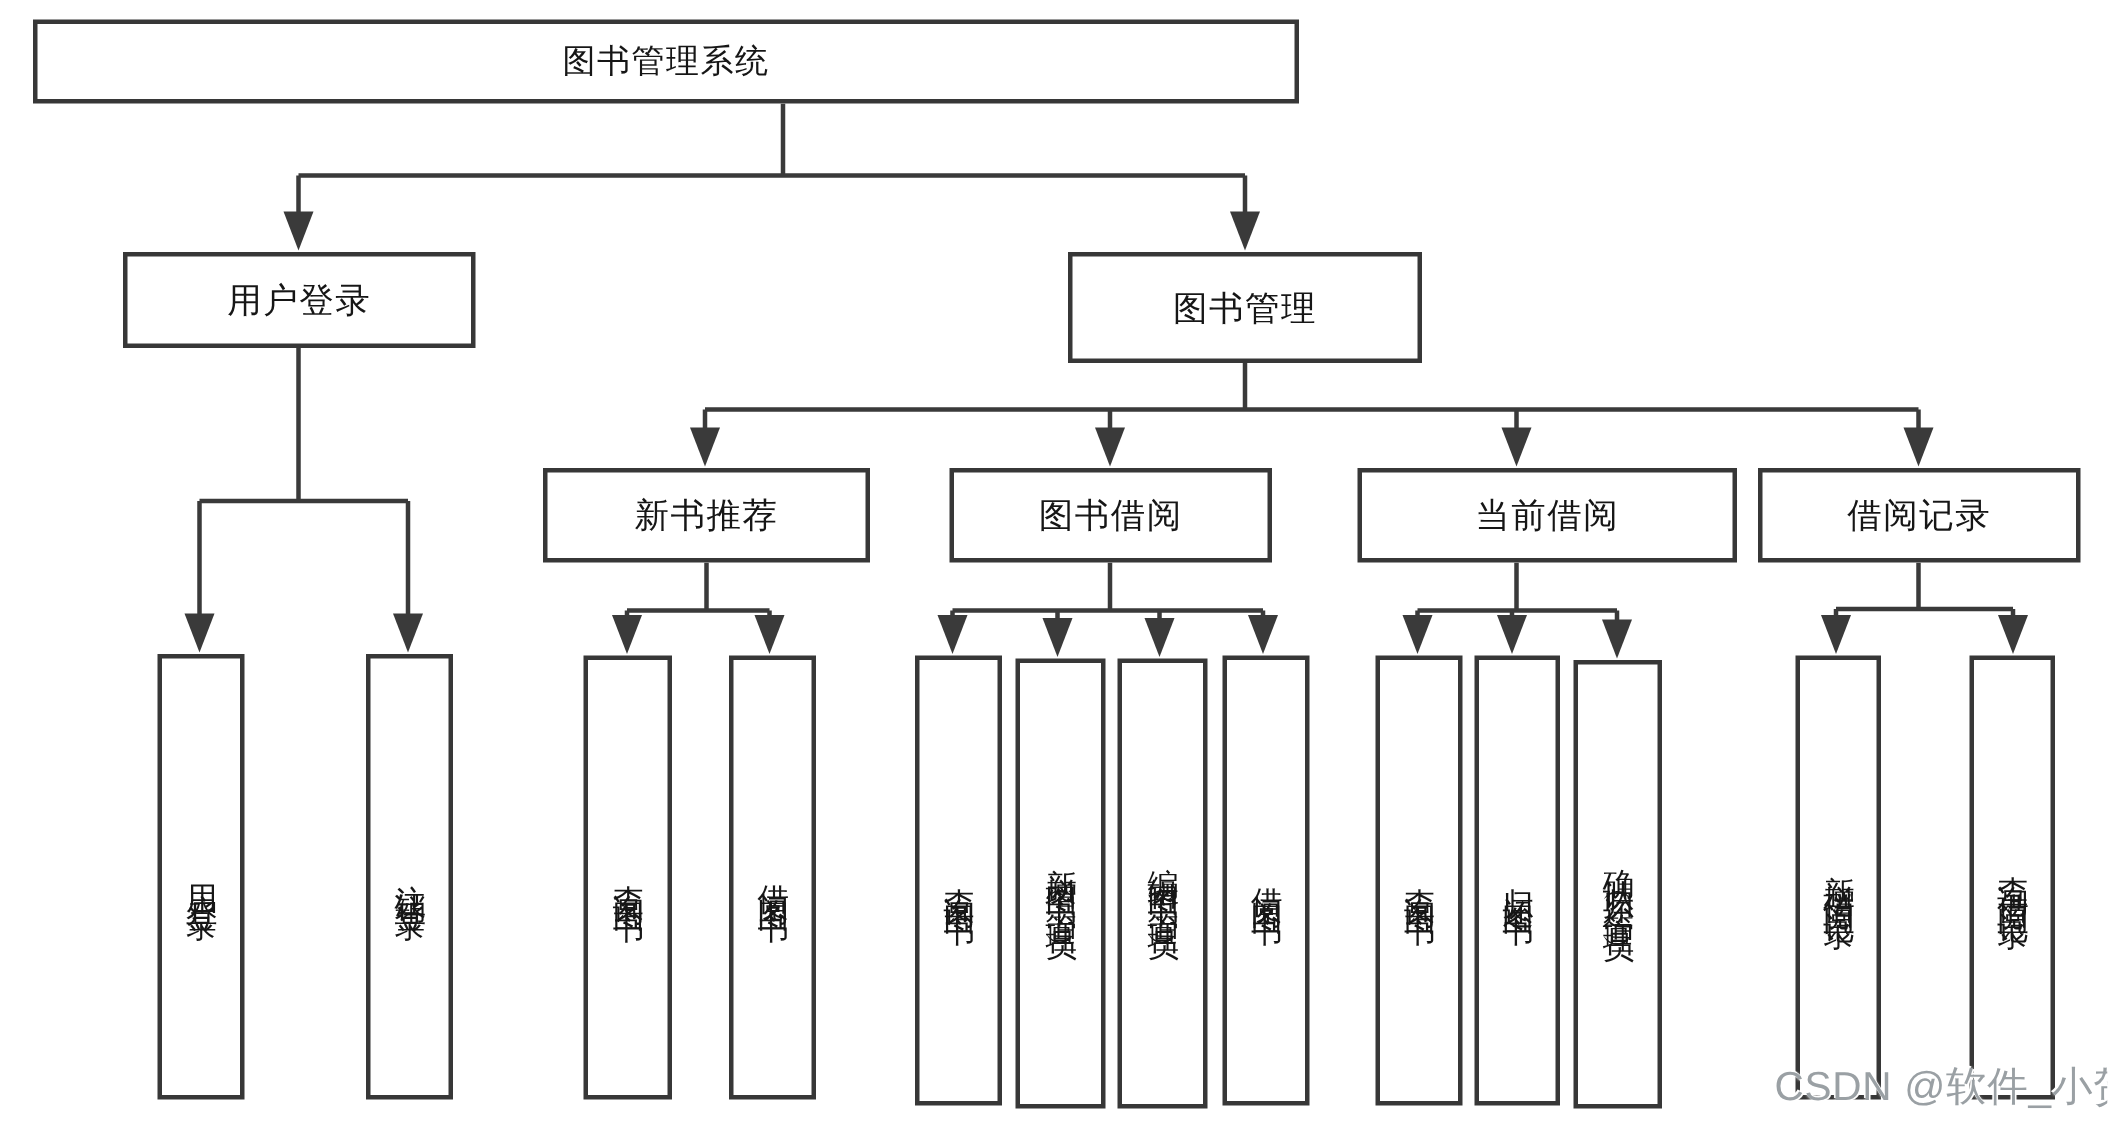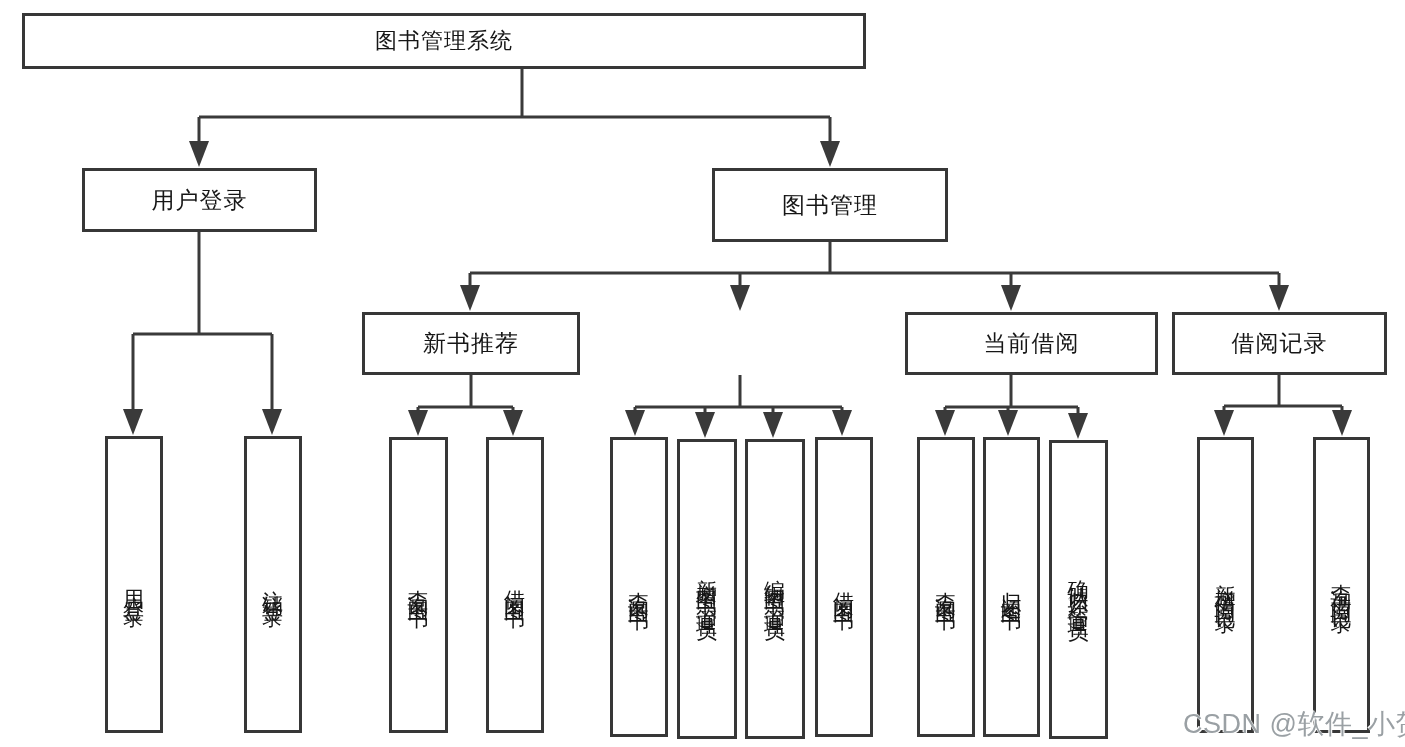--- a/index.html
+++ b/index.html
@@ -89,20 +89,23 @@
   <div class="box hbox" style="left:82px;top:168px;width:235px;height:64px">
     <span>用户登录</span>
   </div>
   <div class="box hbox" style="left:712px;top:168px;width:236px;height:74px">
     <span>图书管理</span>
   </div>
 
   <div class="box hbox" style="left:362px;top:312px;width:218px;height:63px">
     <span>新书推荐</span>
   </div>
+  <div class="box hbox" style="left:633px;top:312px;width:215px;height:63px">
+    <span>图书借阅</span>
+  </div>
   <div class="box hbox" style="left:905px;top:312px;width:253px;height:63px">
     <span>当前借阅</span>
   </div>
   <div class="box hbox" style="left:1172px;top:312px;width:215px;height:63px">
     <span>借阅记录</span>
   </div>
 
   <div class="box vbox" style="left:105px;top:436px;width:58px;height:297px">
     <span class="vlabel">用户登录</span>
   </div>

